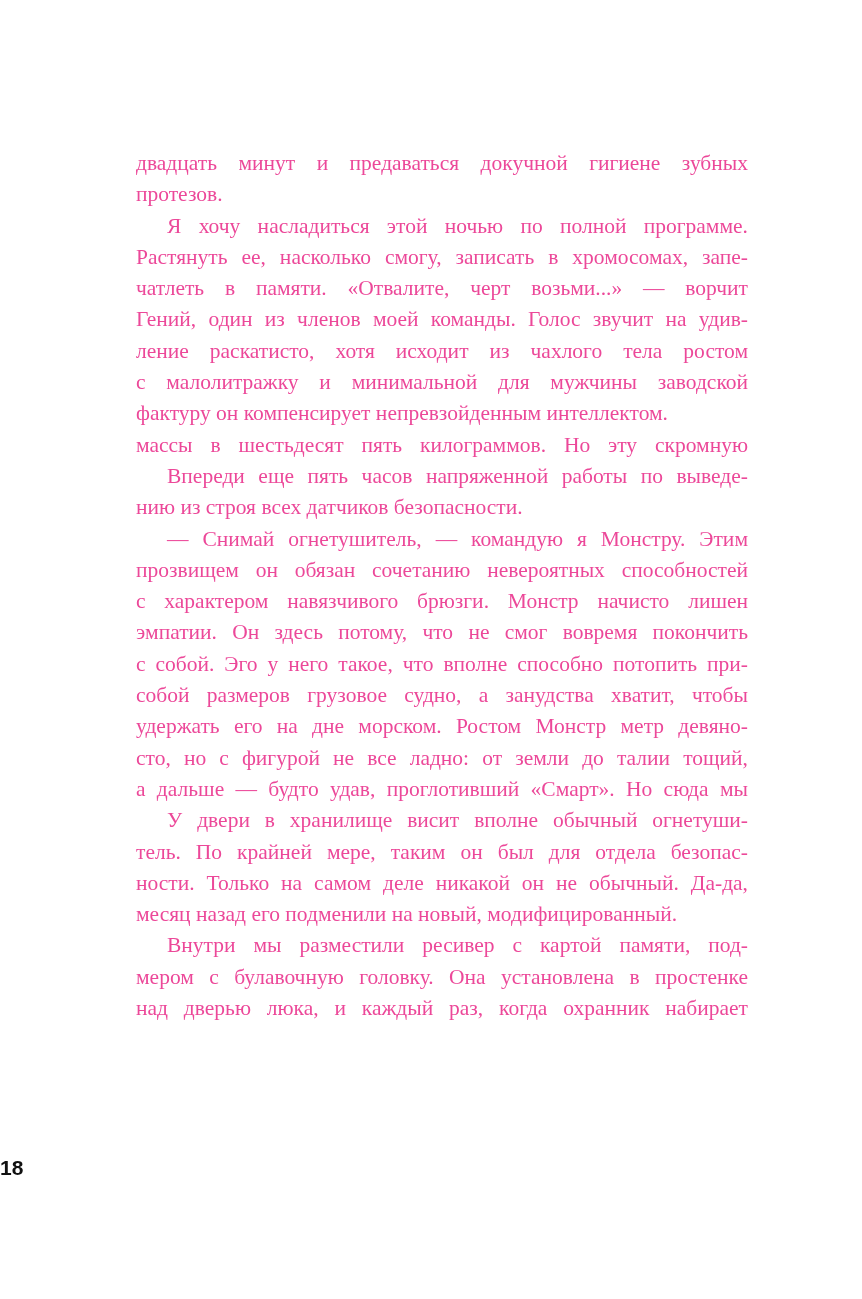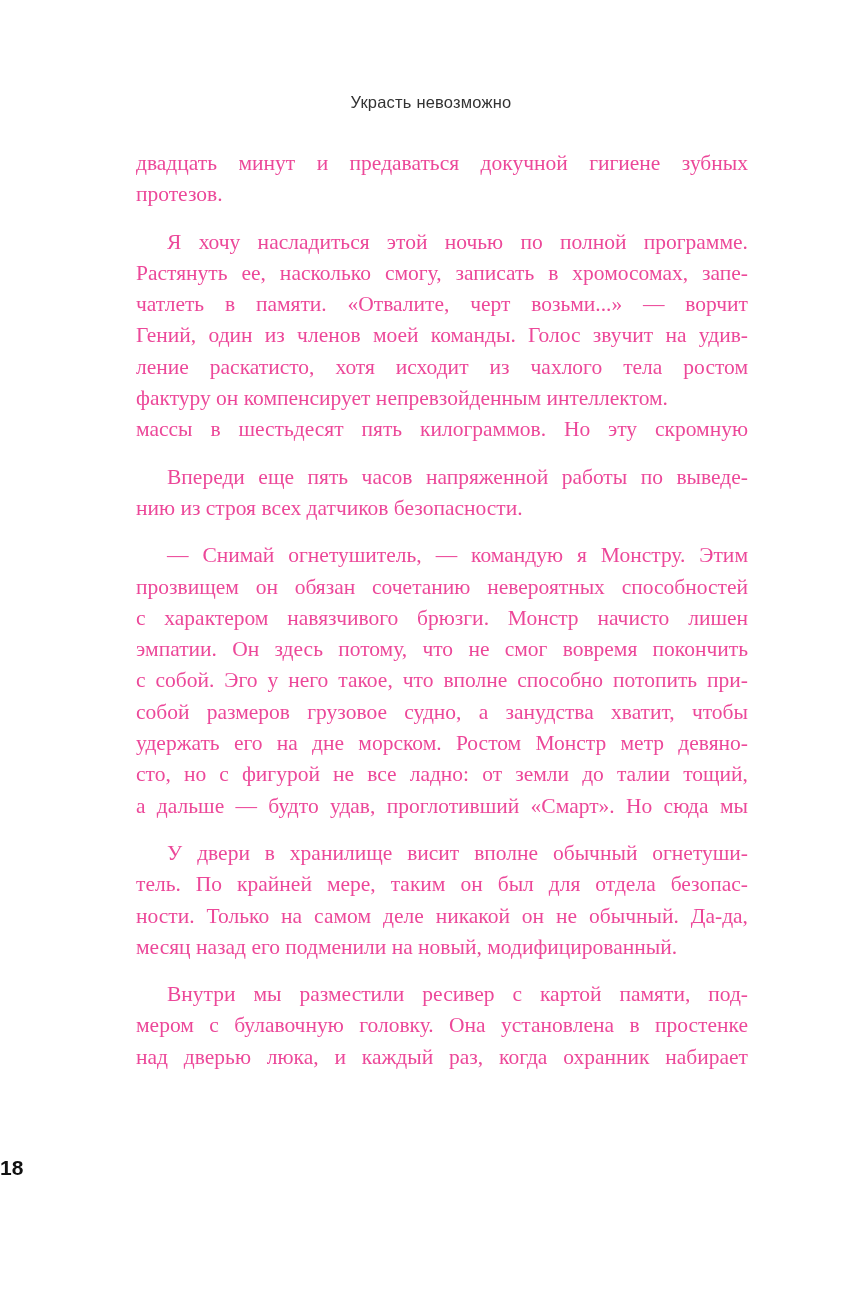--- a/index.html
+++ b/index.html
@@ -38,51 +38,50 @@
     font-family: "Liberation Serif", "DejaVu Serif", serif;
     font-size: 21.5px;
     color: #ec4899;
     text-align: justify;
     text-align-last: justify;
     overflow: hidden;
     white-space: normal;
   }
   .line.indent {
     text-indent: 31px;
-    margin-top: 16px;
   }
   .line.last {
     text-align-last: left;
   }
   .page-number {
     position: absolute;
     top: 1156px;
     left: 0;
     right: 0;
     text-align: left;
     font-family: "Liberation Sans", "DejaVu Sans", sans-serif;
     font-size: 21px;
     font-weight: 700;
     color: #111111;
   }
 </style>
 </head>
 <body>
 
 <div class="page">
-  <div class="running-header">Украсть невозможно</div>
 
   <div class="text-block">
       <div class="line">двадцать минут и предаваться докучной гигиене зубных</div>
       <div class="line last">протезов.</div>
       <div class="line indent">Я хочу насладиться этой ночью по полной программе.</div>
       <div class="line">Растянуть ее, насколько смогу, записать в хромосомах, запе-</div>
       <div class="line">чатлеть в памяти. «Отвалите, черт возьми...» — ворчит</div>
       <div class="line">Гений, один из членов моей команды. Голос звучит на удив-</div>
       <div class="line">ление раскатисто, хотя исходит из чахлого тела ростом</div>
+      <div class="line">с малолитражку и минимальной для мужчины заводской</div>
       <div class="line last">фактуру он компенсирует непревзойденным интеллектом.</div>
       <div class="line">массы в шестьдесят пять килограммов. Но эту скромную</div>
       <div class="line indent">Впереди еще пять часов напряженной работы по выведе-</div>
       <div class="line last">нию из строя всех датчиков безопасности.</div>
       <div class="line indent">— Снимай огнетушитель, — командую я Монстру. Этим</div>
       <div class="line">прозвищем он обязан сочетанию невероятных способностей</div>
       <div class="line">с характером навязчивого брюзги. Монстр начисто лишен</div>
       <div class="line">эмпатии. Он здесь потому, что не смог вовремя покончить</div>
       <div class="line">с собой. Эго у него такое, что вполне способно потопить при-</div>
       <div class="line">собой размеров грузовое судно, а занудства хватит, чтобы</div>

